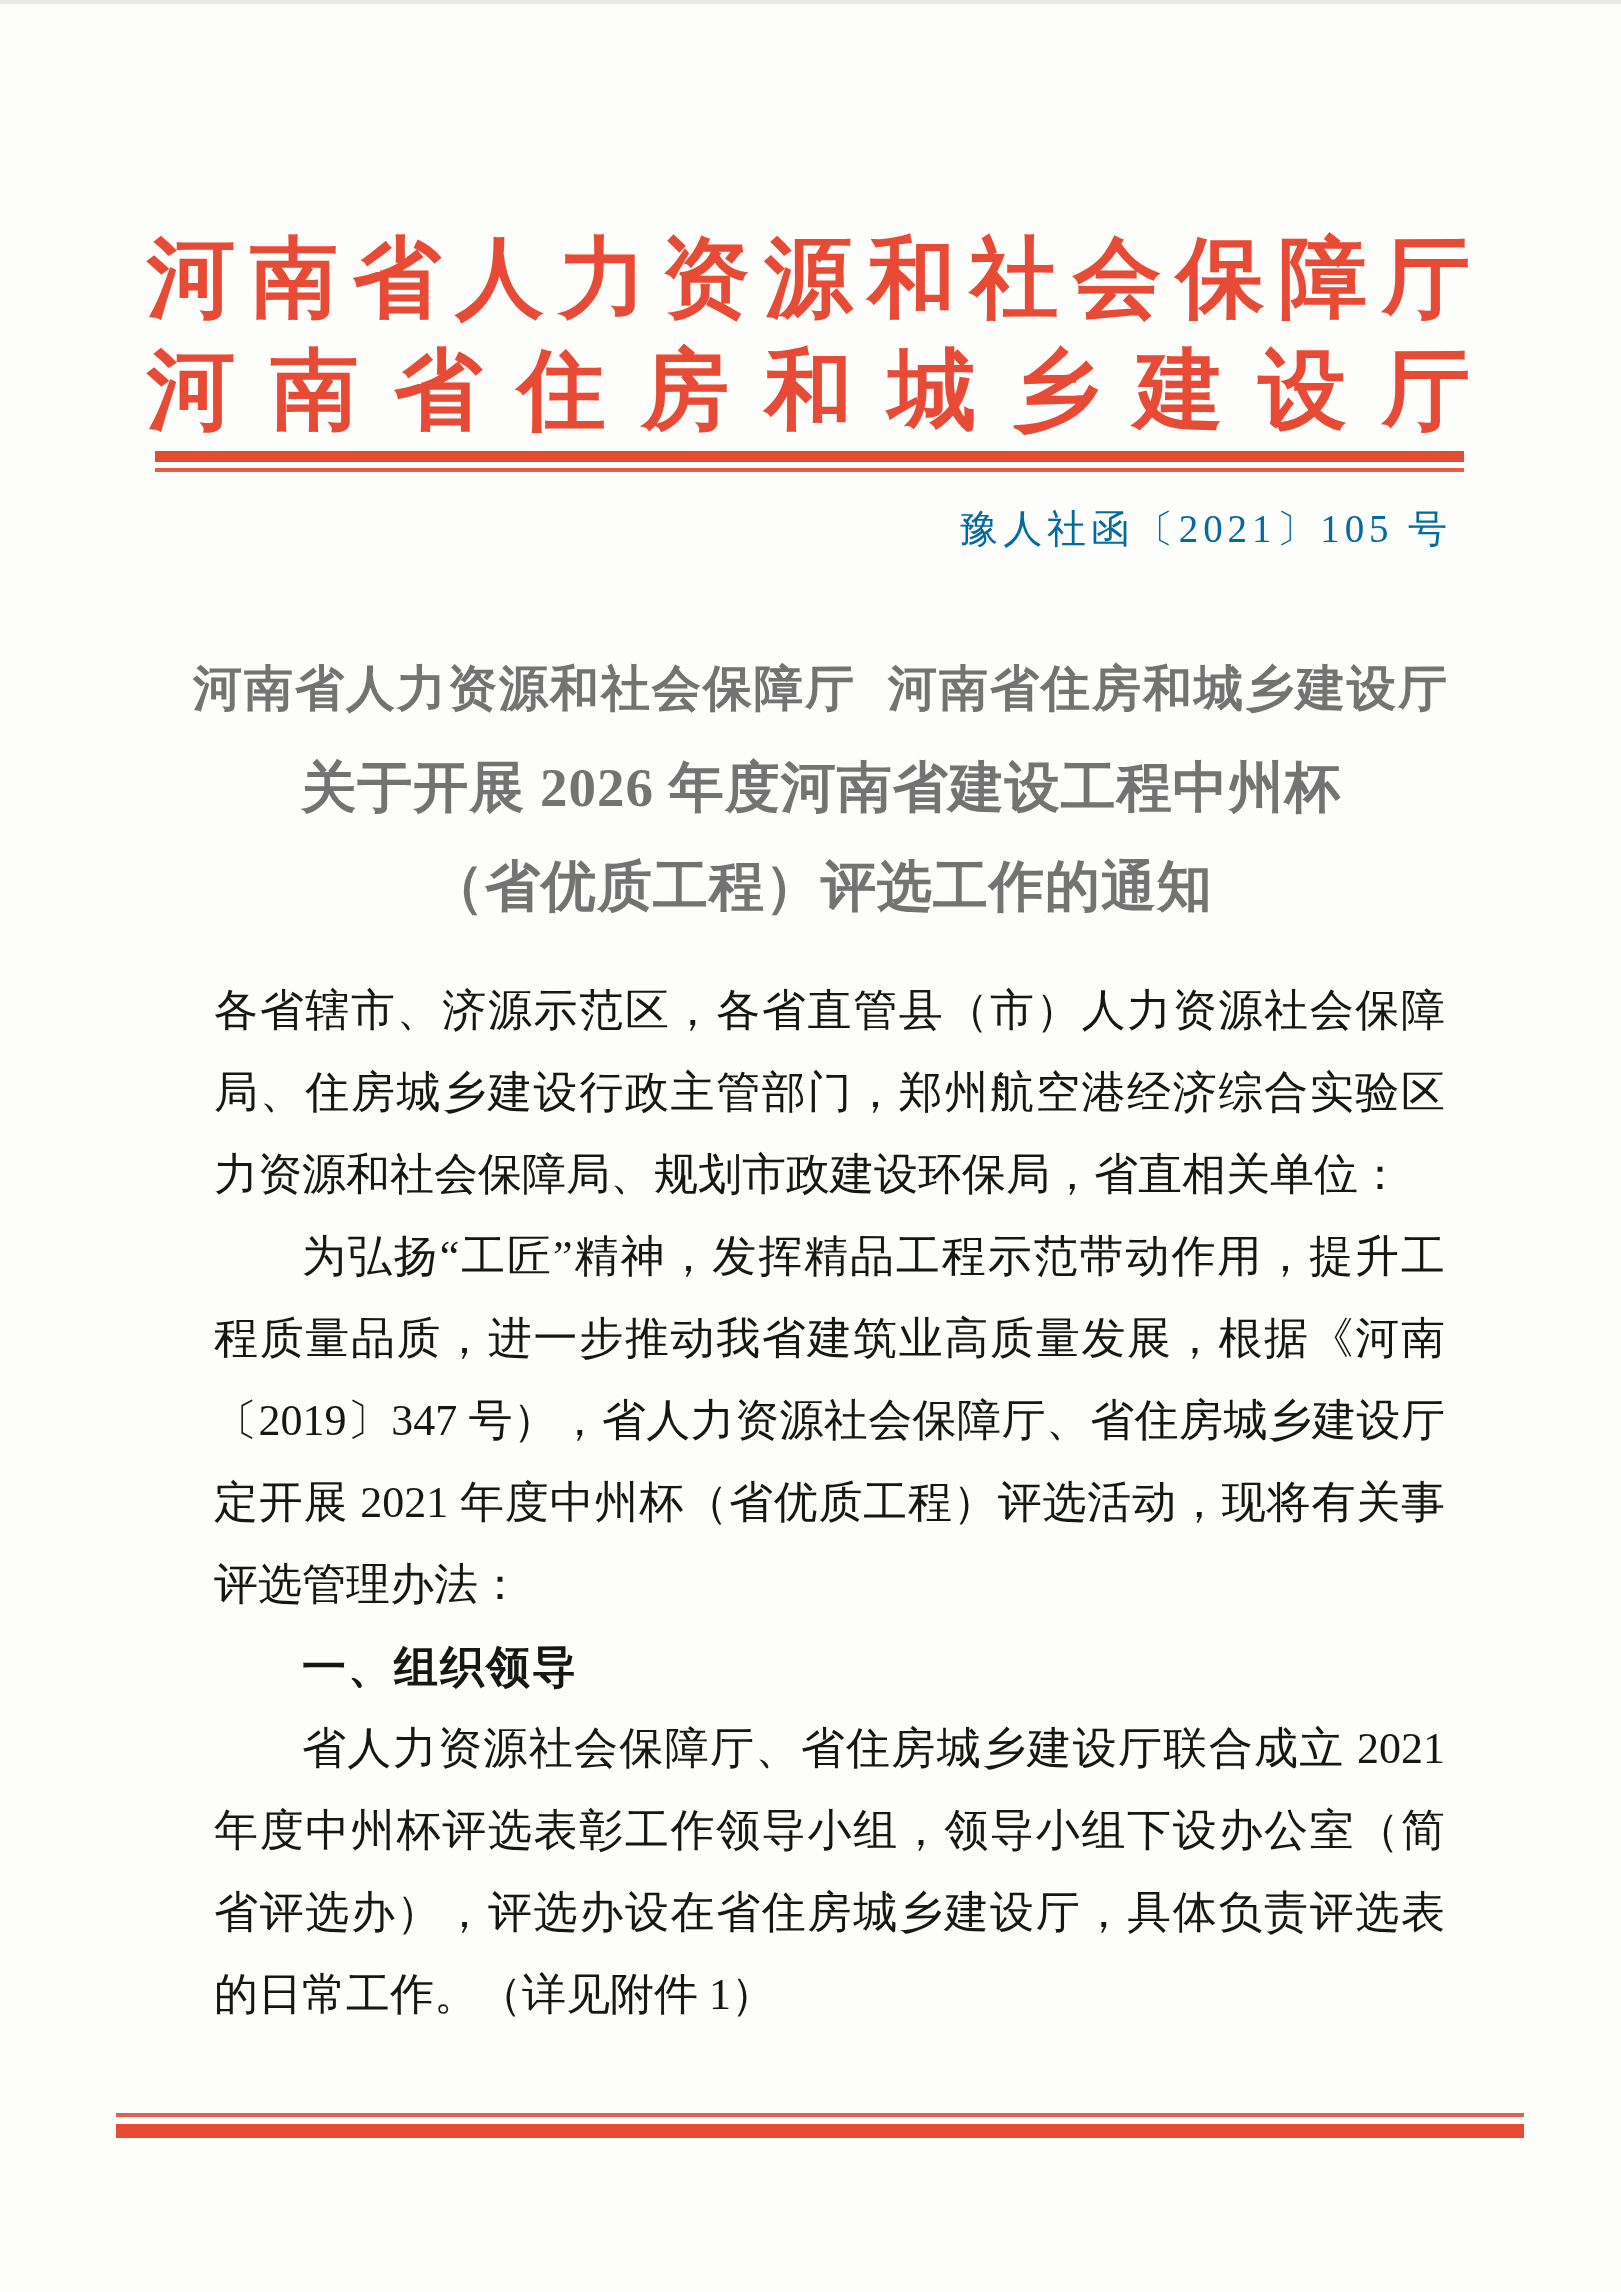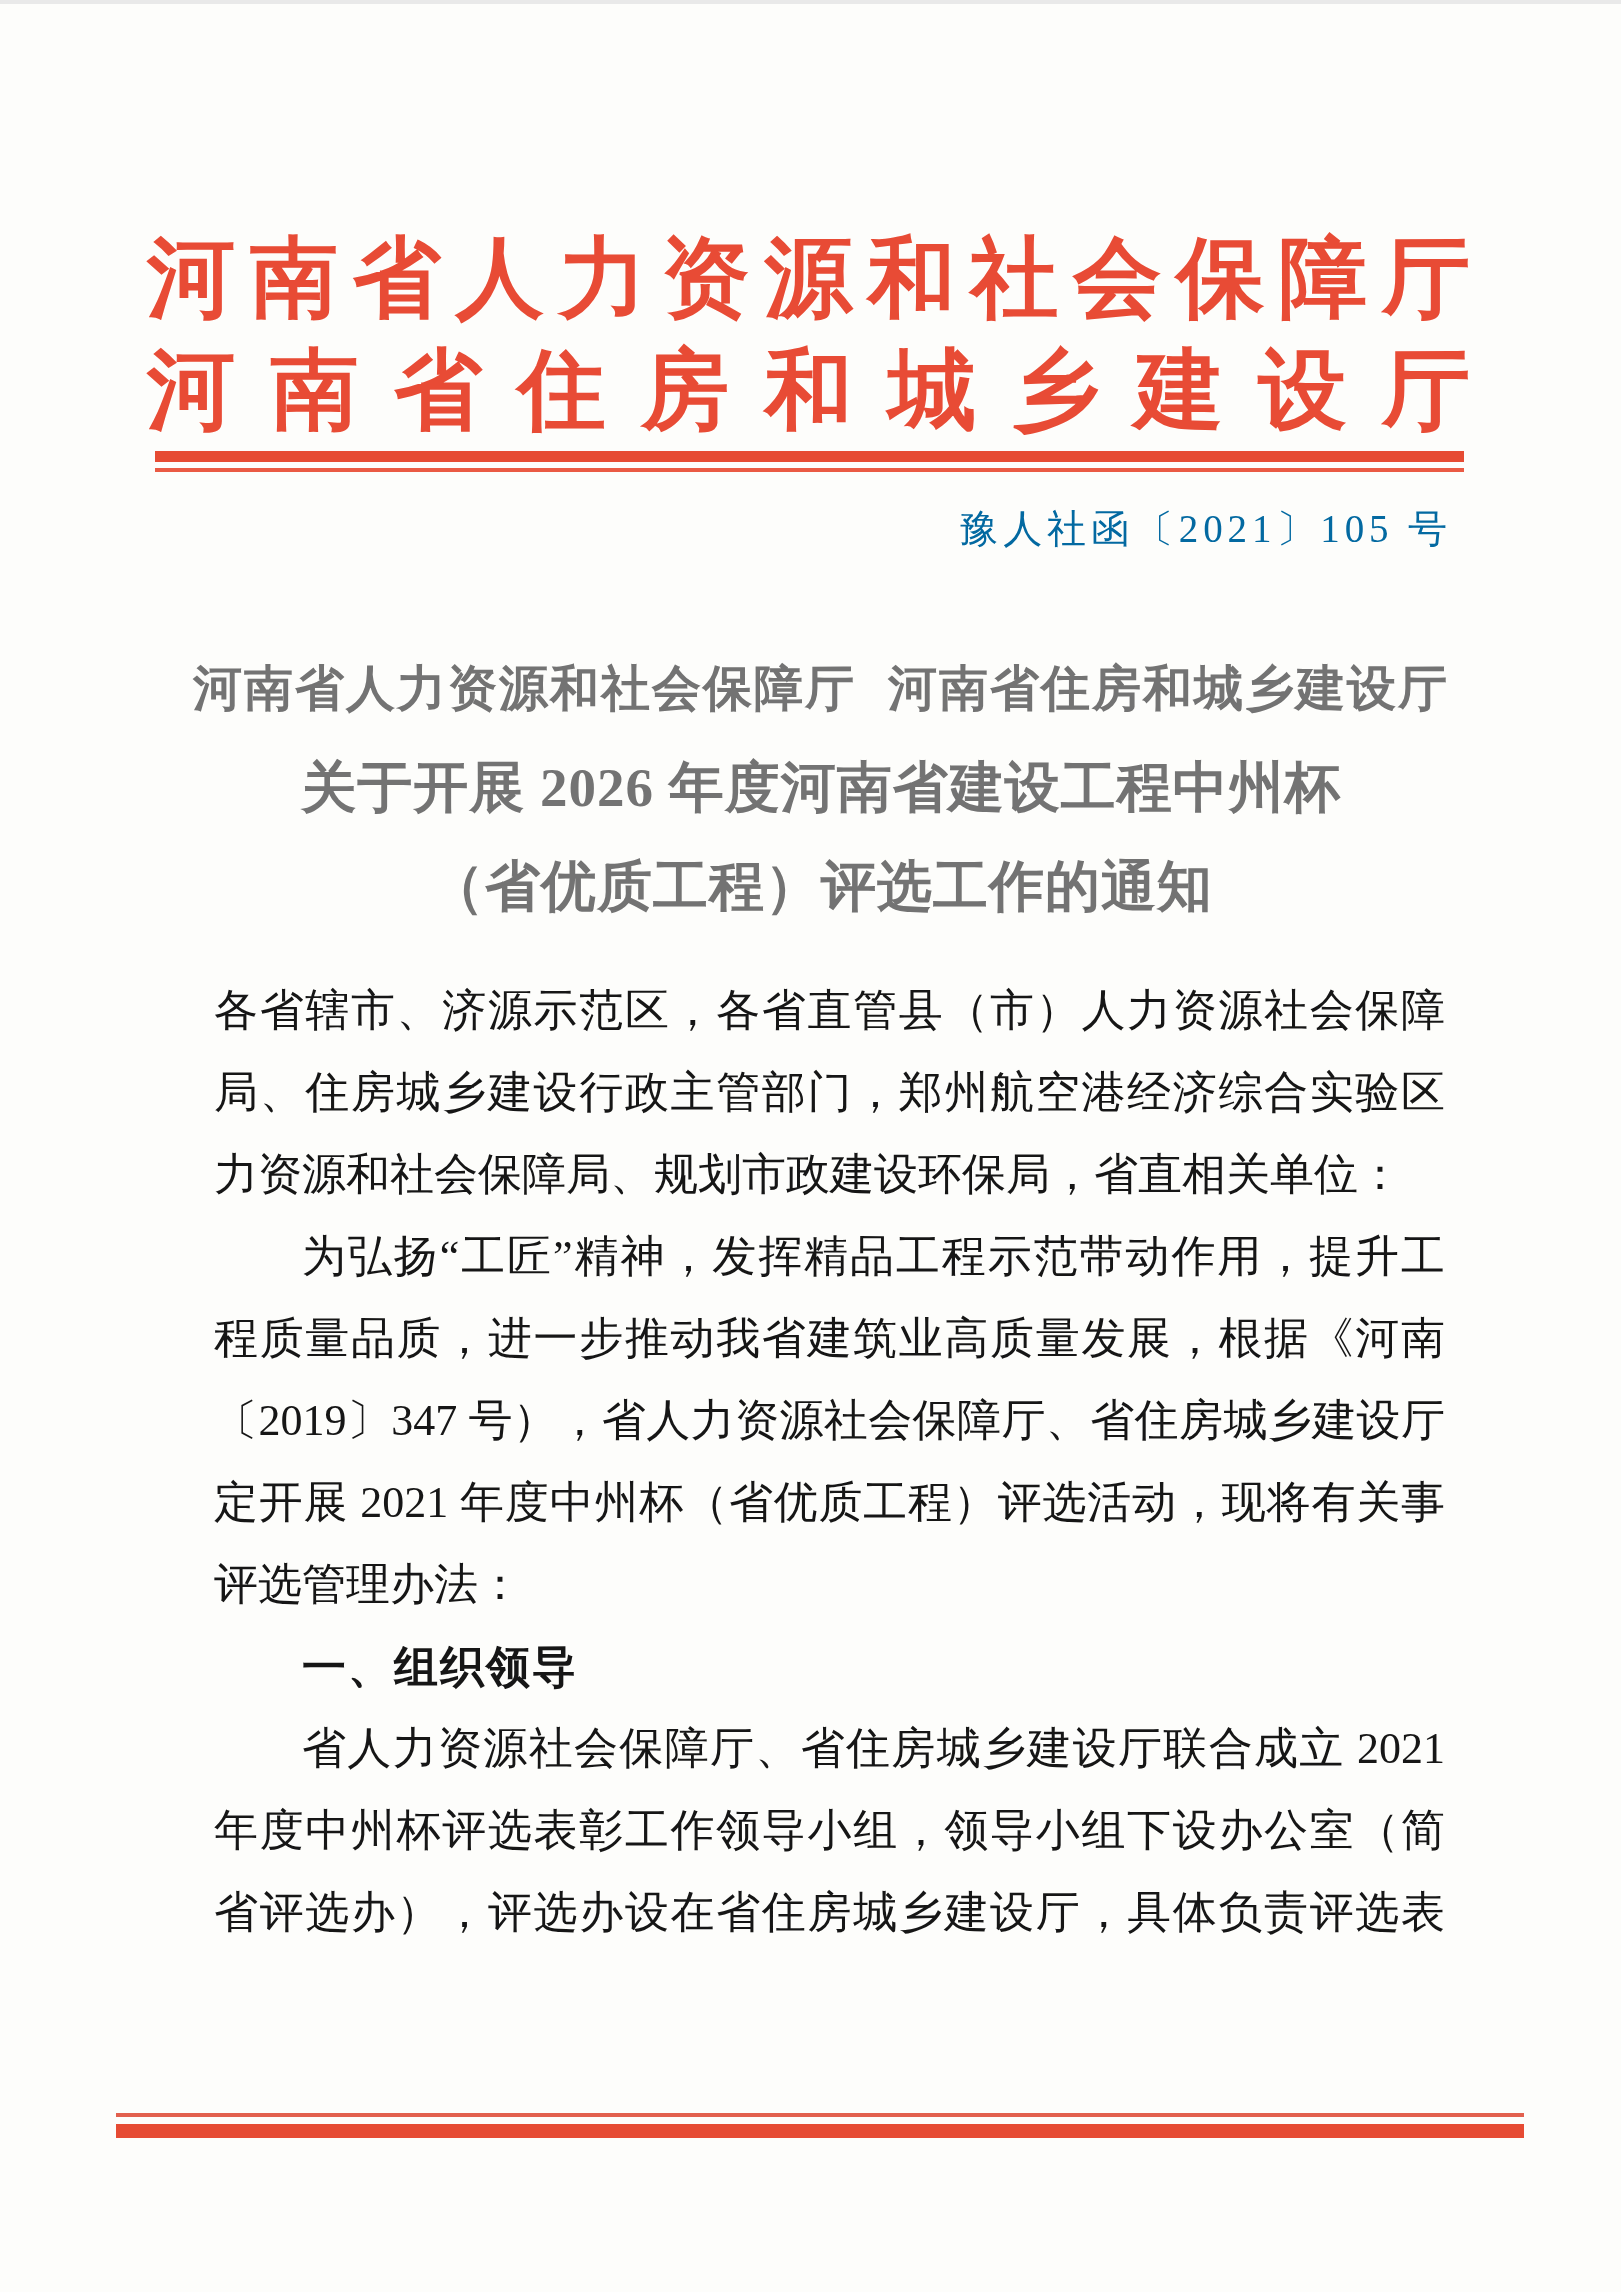--- a/index.html
+++ b/index.html
@@ -97,19 +97,20 @@
     <div class="body-line">力资源和社会保障局、规划市政建设环保局，省直相关单位：</div>
     <div class="body-line jl ind">为弘扬“工匠”精神，发挥精品工程示范带动作用，提升工</div>
     <div class="body-line jl">程质量品质，进一步推动我省建筑业高质量发展，根据《河南省</div>
     <div class="body-line jl">〔2019〕347 号），省人力资源社会保障厅、省住房城乡建设厅决</div>
     <div class="body-line jl">定开展 2021 年度中州杯（省优质工程）评选活动，现将有关事</div>
     <div class="body-line">评选管理办法：</div>
     <div class="body-line ind heading">一、组织领导</div>
     <div class="body-line jl ind">省人力资源社会保障厅、省住房城乡建设厅联合成立 2021</div>
     <div class="body-line jl">年度中州杯评选表彰工作领导小组，领导小组下设办公室（简称</div>
     <div class="body-line jl">省评选办），评选办设在省住房城乡建设厅，具体负责评选表彰</div>
+    <div class="body-line">的日常工作。（详见附件 1）</div>
   </div>
 
   <div class="rule-bottom rule-thin-bottom"></div>
   <div class="rule-bottom rule-thick-bottom"></div>
 
 </div>
 
 
 </body></html>

